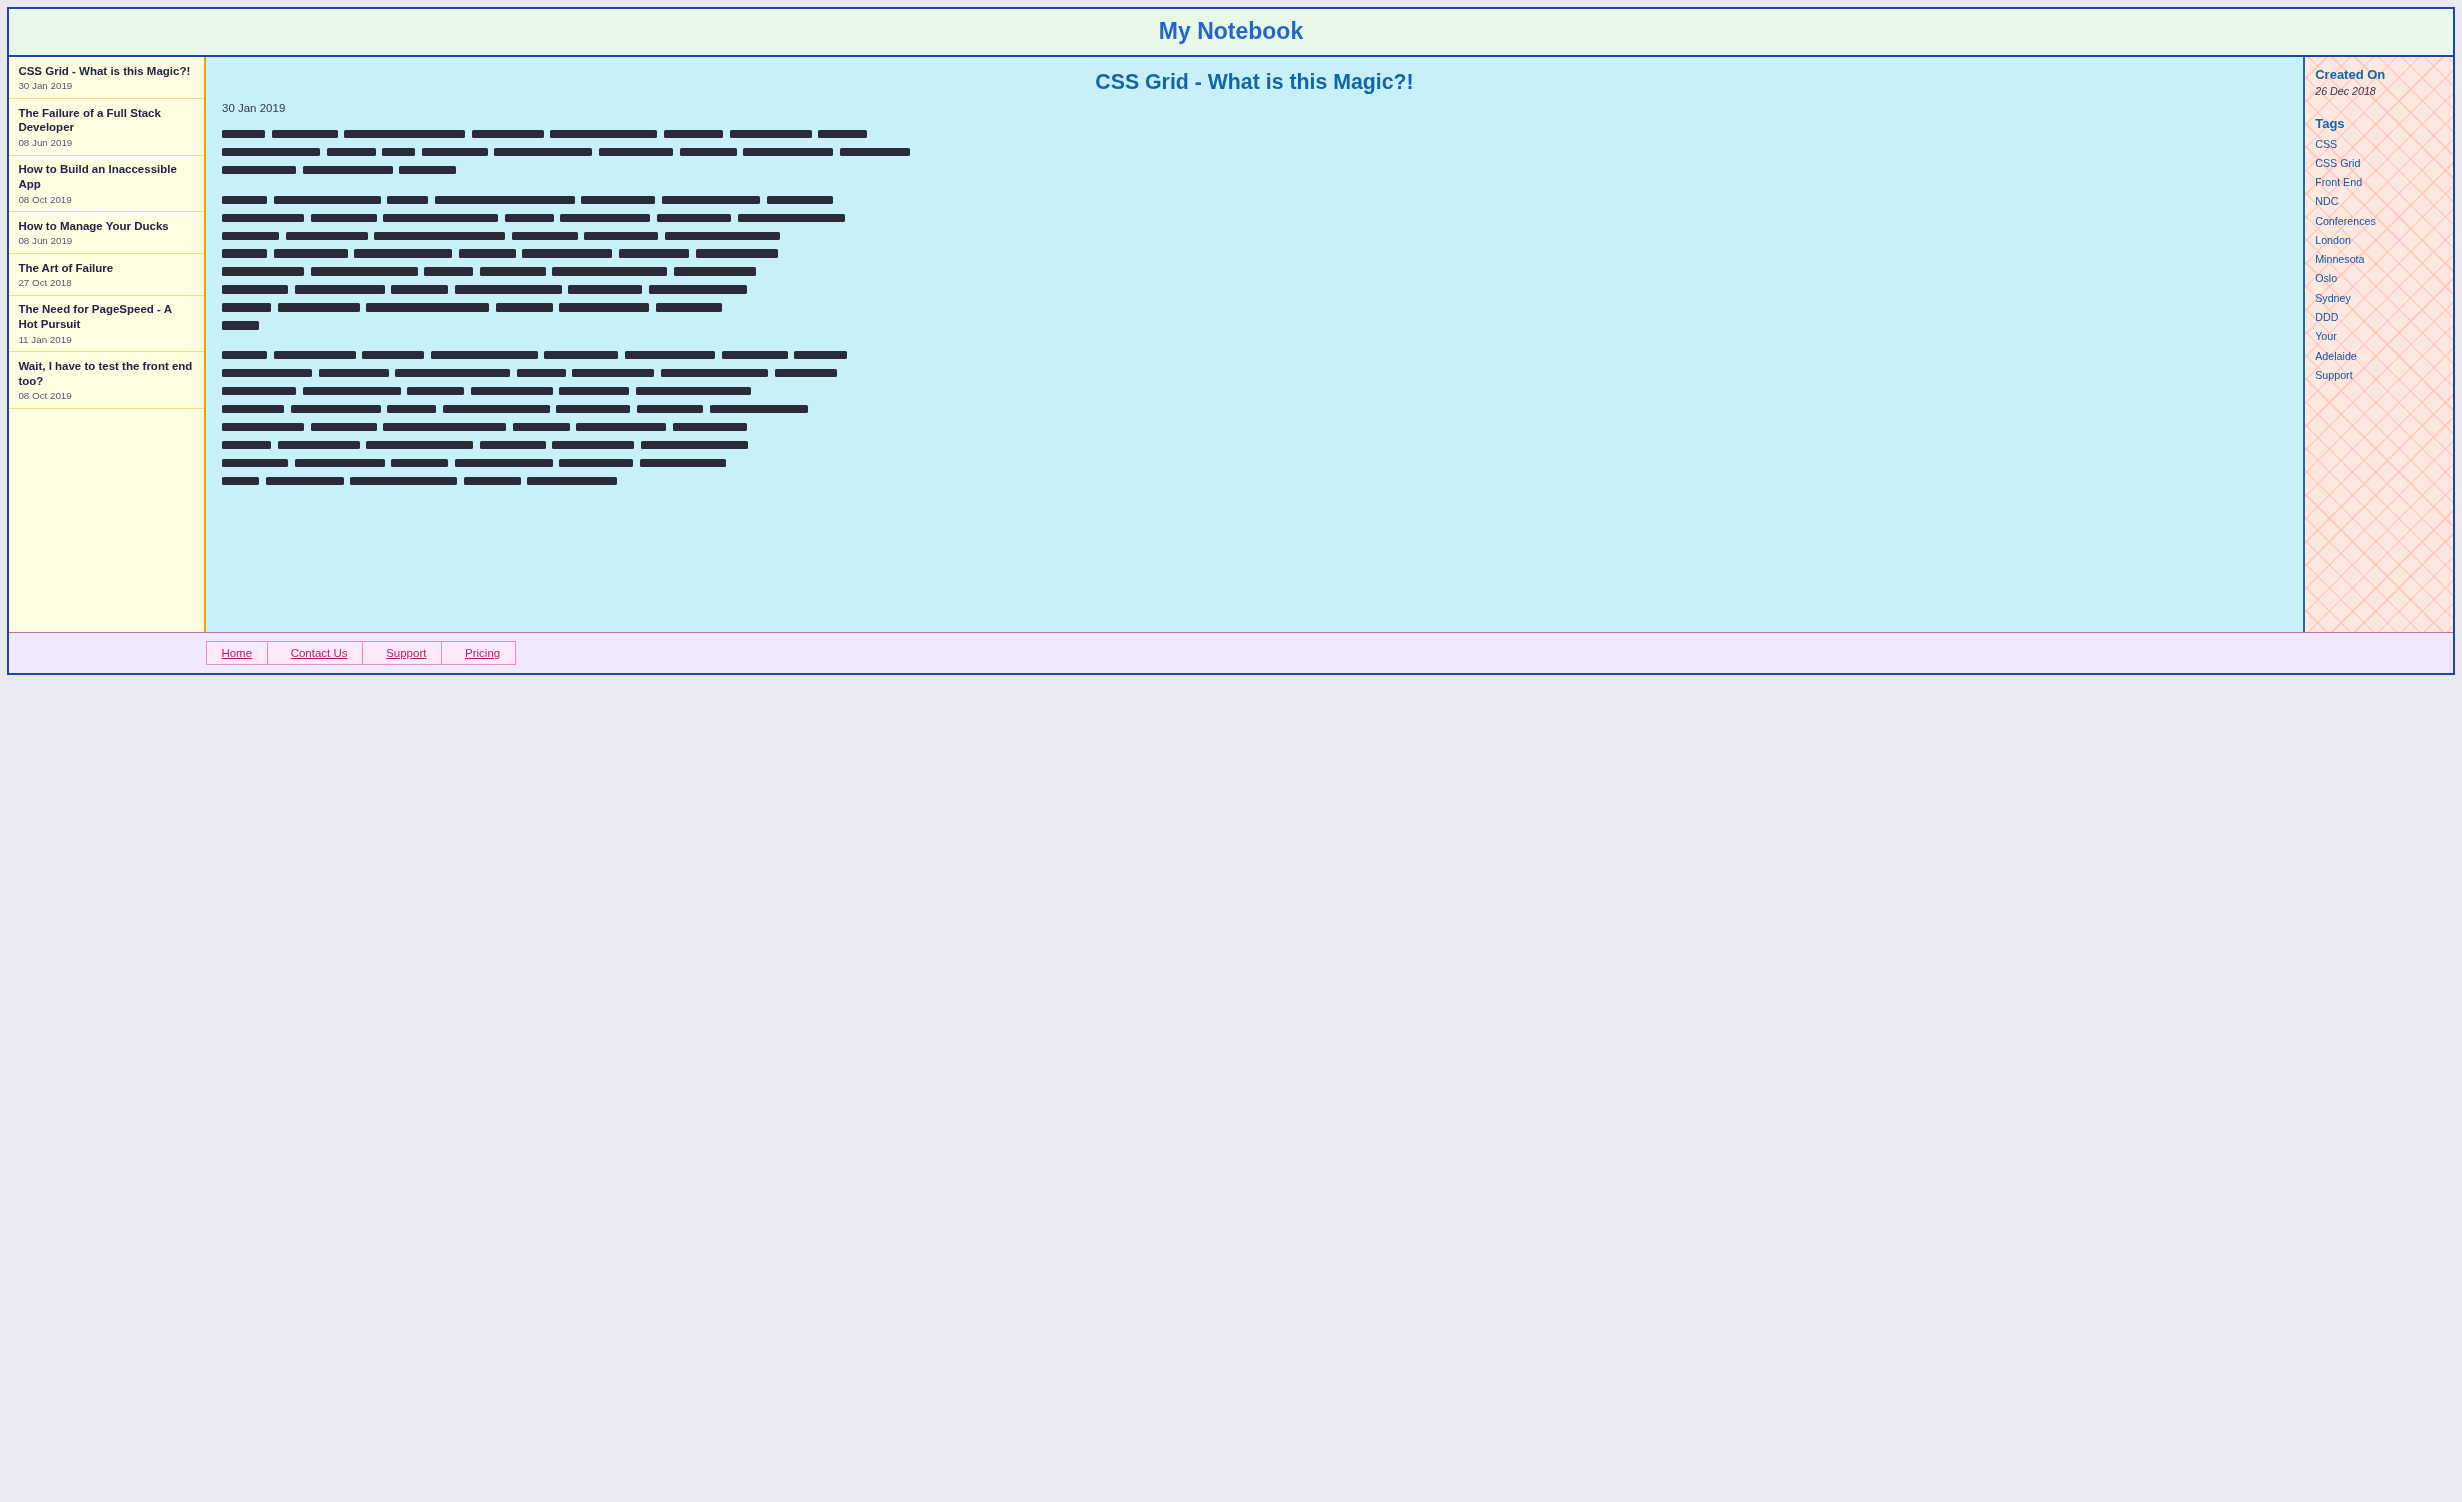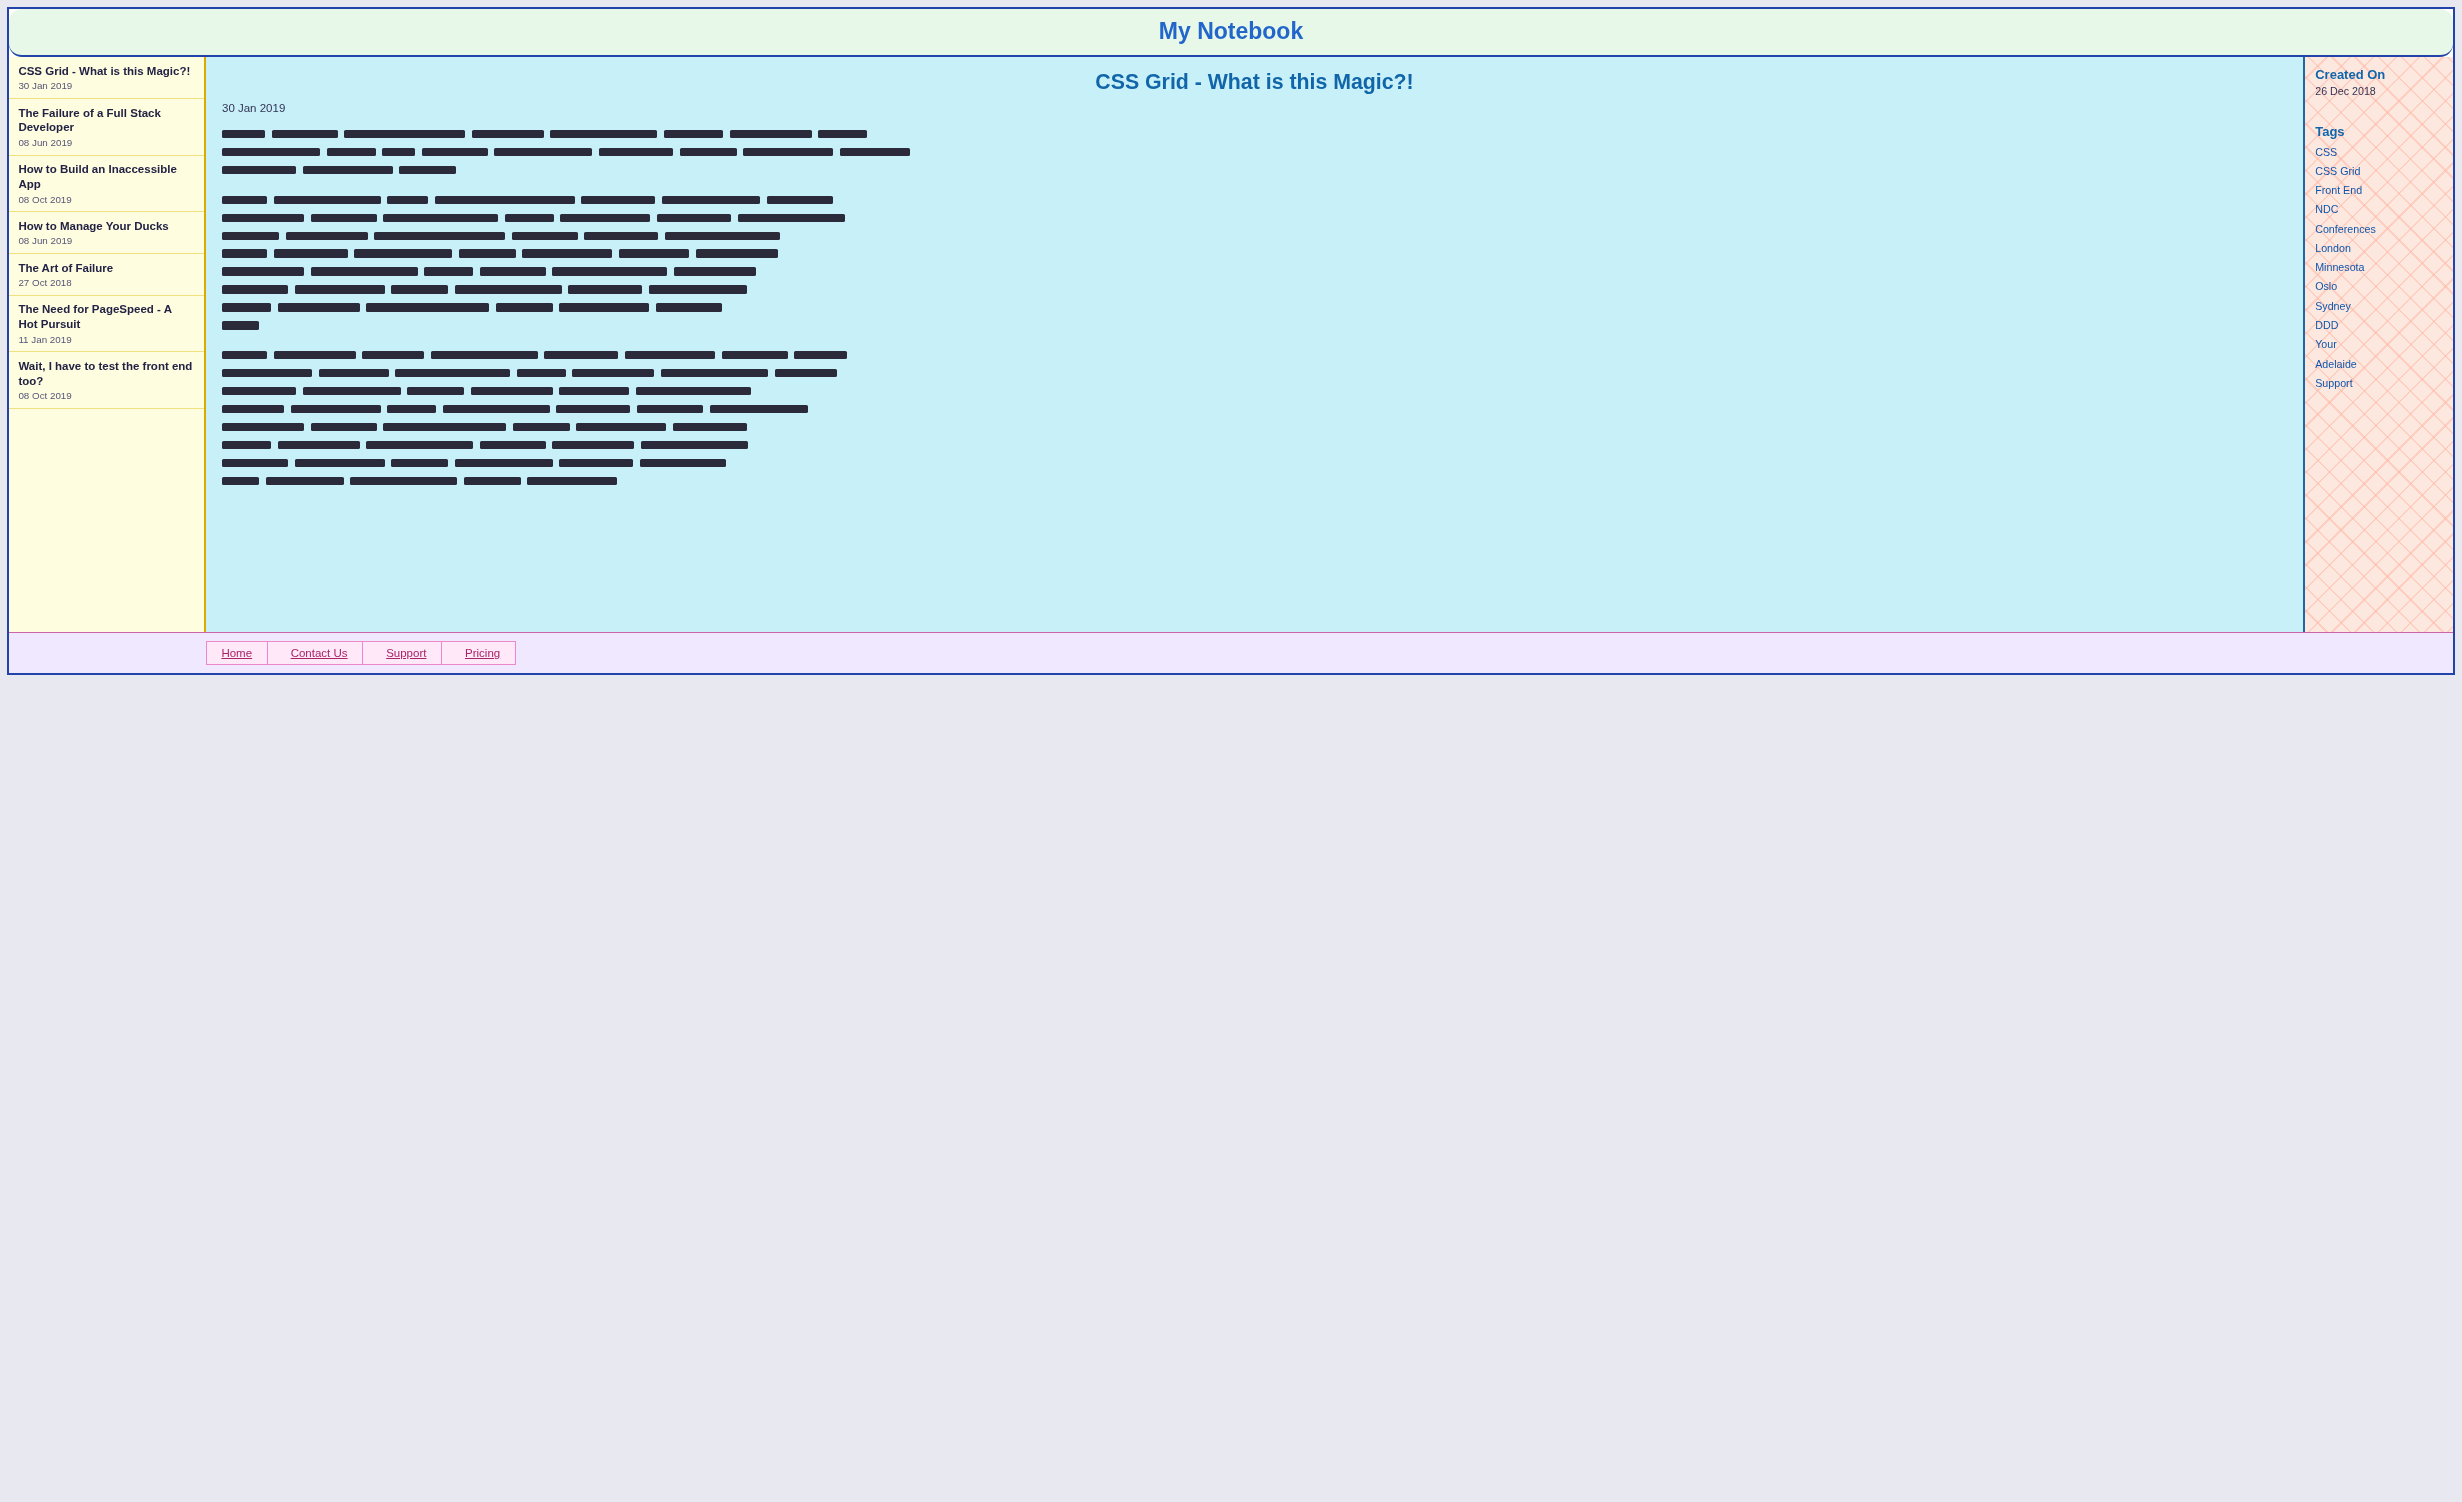--- a/index.html
+++ b/index.html
@@ -14,21 +14,20 @@
       margin: 6.6px;
       background: #fff;
     }
 
     
     .site-header {
       background: #e8f8e8;
       border-bottom: 2.5px solid #2244aa;
       padding: 9.8px 0;
       text-align: center;
-      border-radius: 13px;
     }
     .site-title {
       font-size: 23px;
       font-weight: bold;
       color: #2266cc;
     }
 
     
     .main-layout {
       display: flex;
@@ -146,21 +145,22 @@
 
     .panel-section-title {
       font-size: 13px;
       font-weight: bold;
       color: #1166aa;
       margin-bottom: 3.3px;
     }
     .panel-section-value {
       font-size: 10.7px;
       color: #333355;
-      margin-bottom: 27px;
+      margin-bottom: 19px;
+      font-style: italic;
     }
     .tag-item {
       font-size: 10.7px;
       color: #1155aa;
       line-height: 1.8;
       cursor: pointer;
       display: block;
     }
 
     

